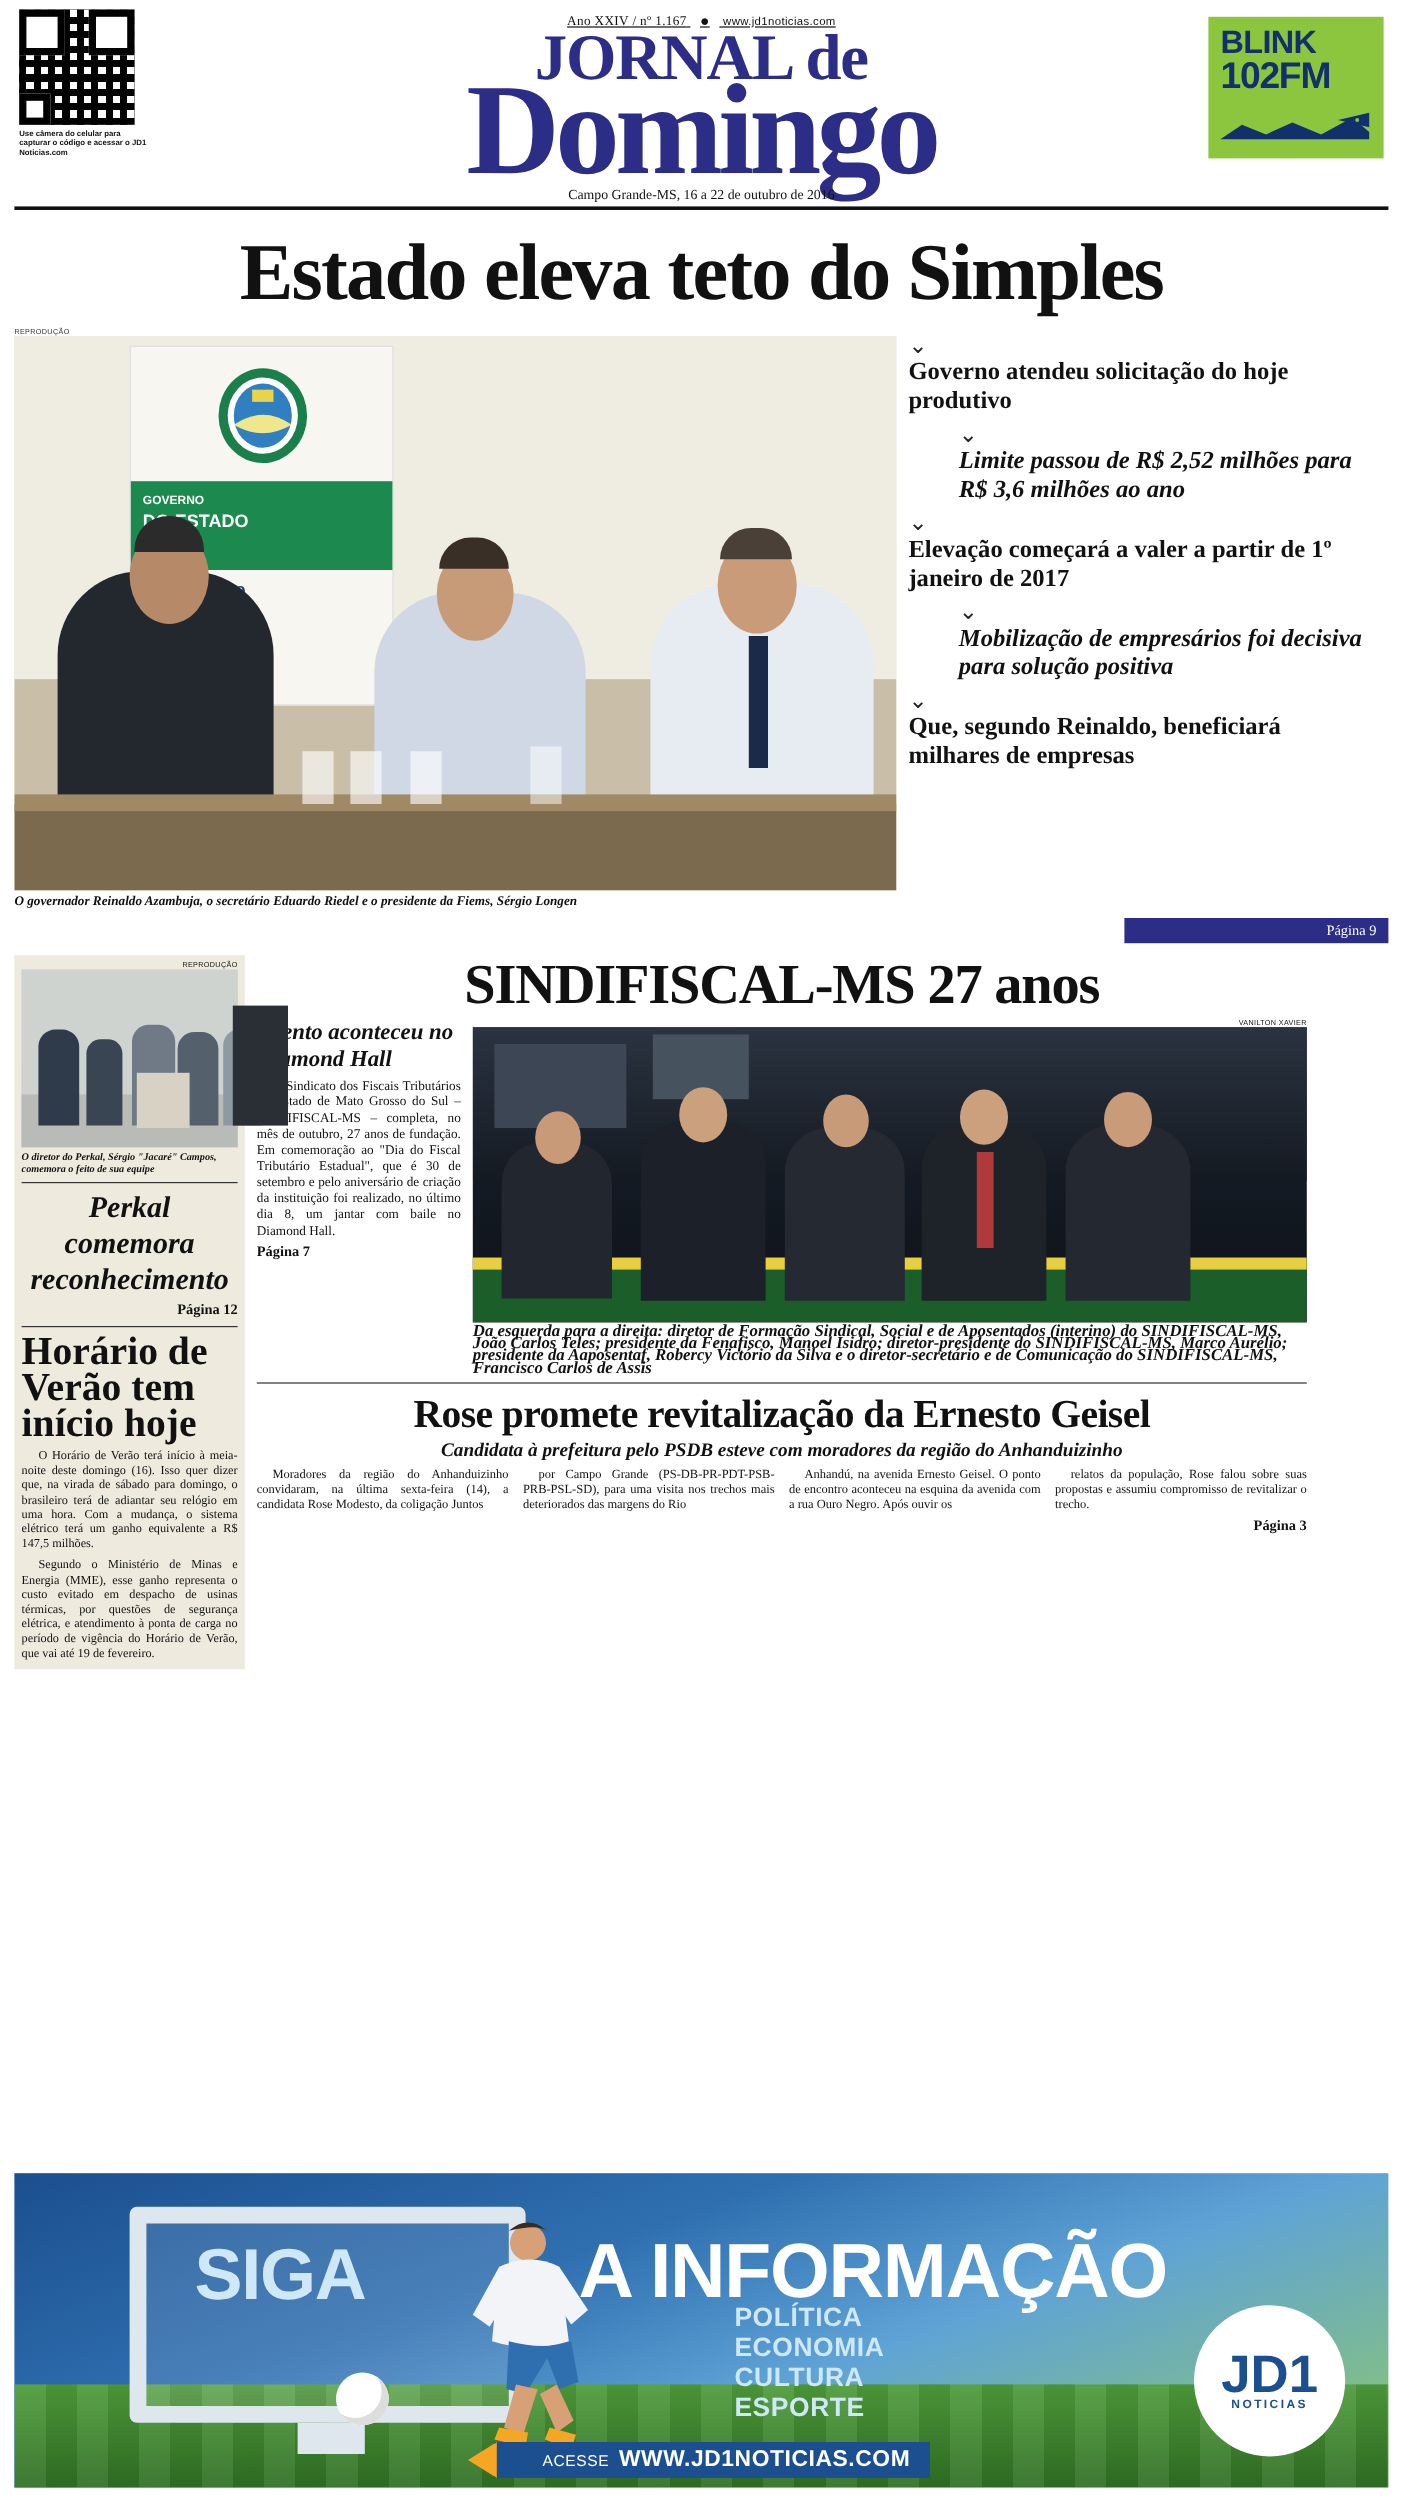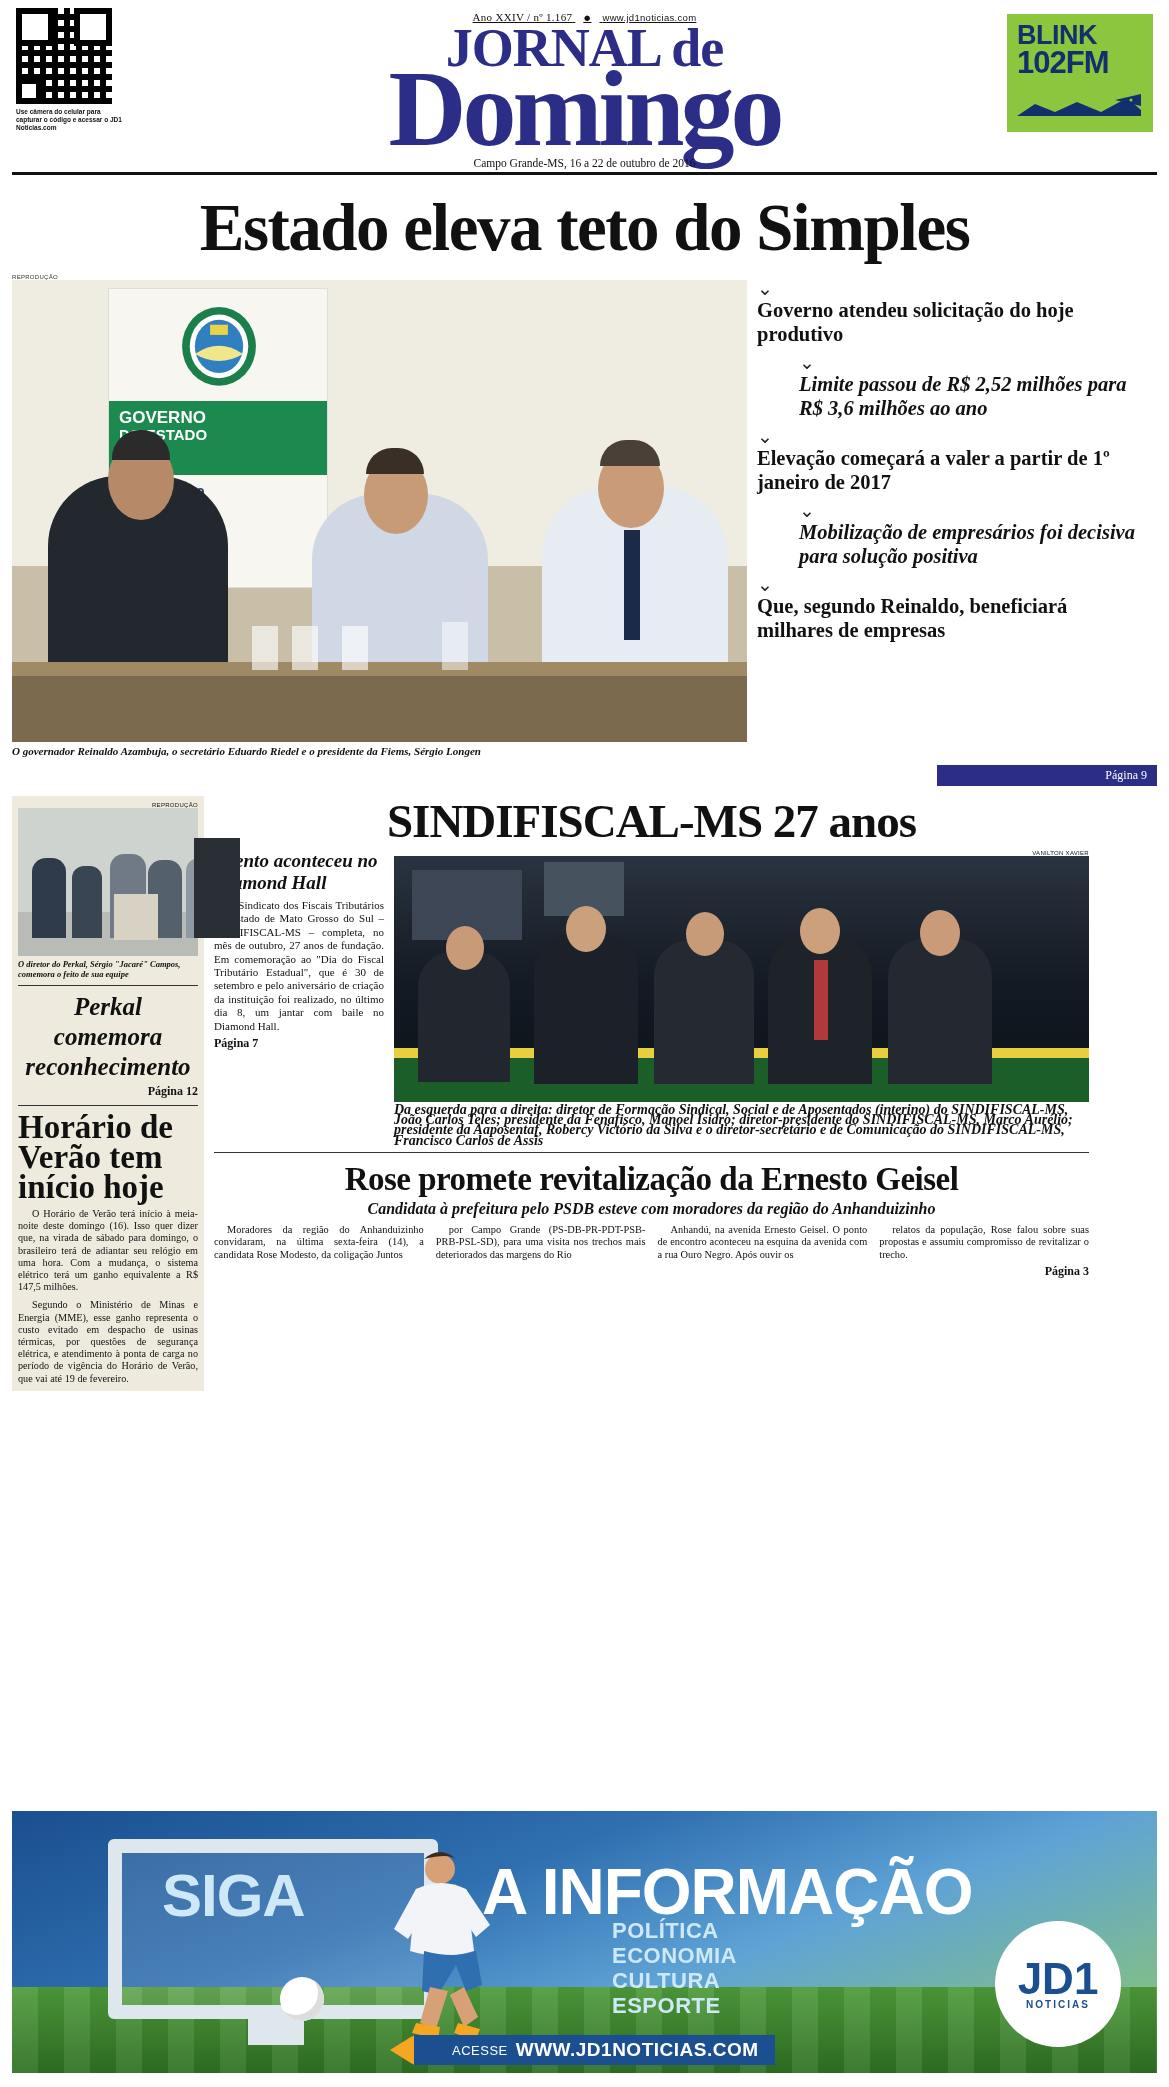--- a/index.html
+++ b/index.html
@@ -166,21 +166,21 @@
         <div style="position:absolute;left:0;top:62%;width:100%;height:38%;background:#c9bfa8;"></div>
         <div style="position:absolute;left:96px;top:8px;width:220px;height:300px;background:#f7f6f1;border:1px solid #ddd;">
           <svg viewBox="0 0 220 150" style="position:absolute;left:40px;top:8px;width:140px;height:100px;">
             <ellipse cx="110" cy="74" rx="58" ry="62" fill="#1a7f4b"></ellipse>
             <ellipse cx="110" cy="74" rx="46" ry="50" fill="#fff"></ellipse>
             <ellipse cx="110" cy="74" rx="38" ry="42" fill="#2f7fc1"></ellipse>
             <path d="M72 86 q38 -26 76 0 q-38 22 -76 0z" fill="#f0e68c"></path>
             <rect x="96" y="40" width="28" height="16" fill="#e8d34a"></rect>
           </svg>
           <div style="position:absolute;left:0;top:112px;width:100%;height:74px;background:#1c8a4e;color:#fff;font-family:'Liberation Sans',sans-serif;font-weight:bold;padding:8px 10px;">
-            <div style="font-size:17px;line-height:17px;">GOVERNO</div>
+            <div style="font-size:10px;line-height:17px;">GOVERNO</div>
             <div style="font-size:15px;line-height:17px;">DO ESTADO</div>
           </div>
           <div style="position:absolute;left:0;top:190px;width:100%;padding:4px 10px;font-family:'Liberation Sans',sans-serif;font-weight:bold;font-size:14px;line-height:16px;color:#1c3f6e;">
             <div>Mato Grosso</div>
             <div>do Sul</div>
           </div>
         </div>
 
         <div style="position:absolute;left:36px;top:196px;width:180px;height:200px;background:#23272e;border-radius:70px 70px 0 0;"></div>
         <div style="position:absolute;left:96px;top:160px;width:66px;height:80px;background:#b68a69;border-radius:50%;"></div>

